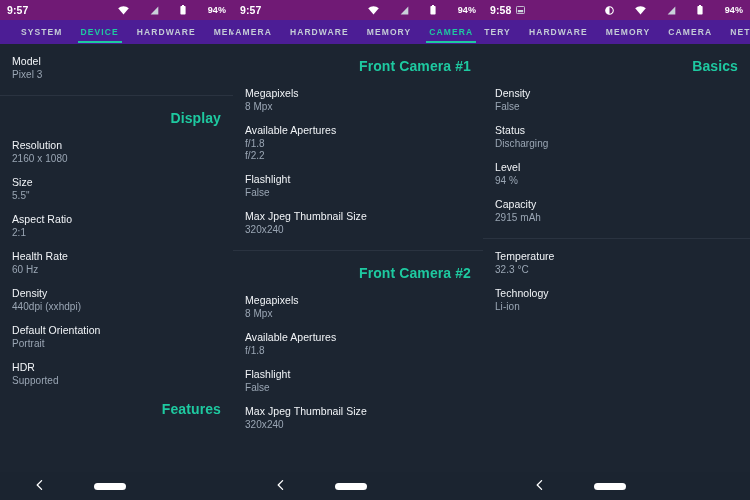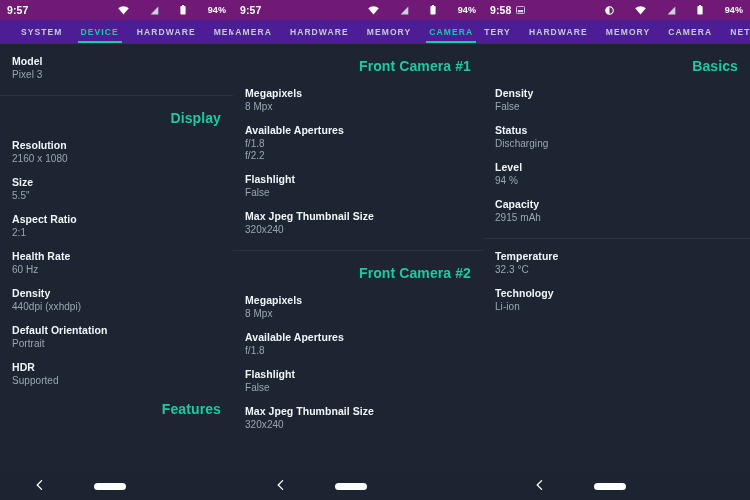--- a/index.html
+++ b/index.html
@@ -108,21 +108,21 @@
     height: 1px;
     background: #2a3340;
     margin: 0;
   }
   .row {
     padding: 11px 12px 0 12px;
   }
   .row .label {
     color: #f2f5f8;
     font-size: 10.5px;
-    font-weight: bold;
+    font-weight: normal;
     letter-spacing: .05px;
     line-height: 13px;
   }
   .row .value {
     color: #9aa6b4;
     font-size: 10px;
     line-height: 12px;
     margin-top: 1px;
     letter-spacing: .05px;
   }

